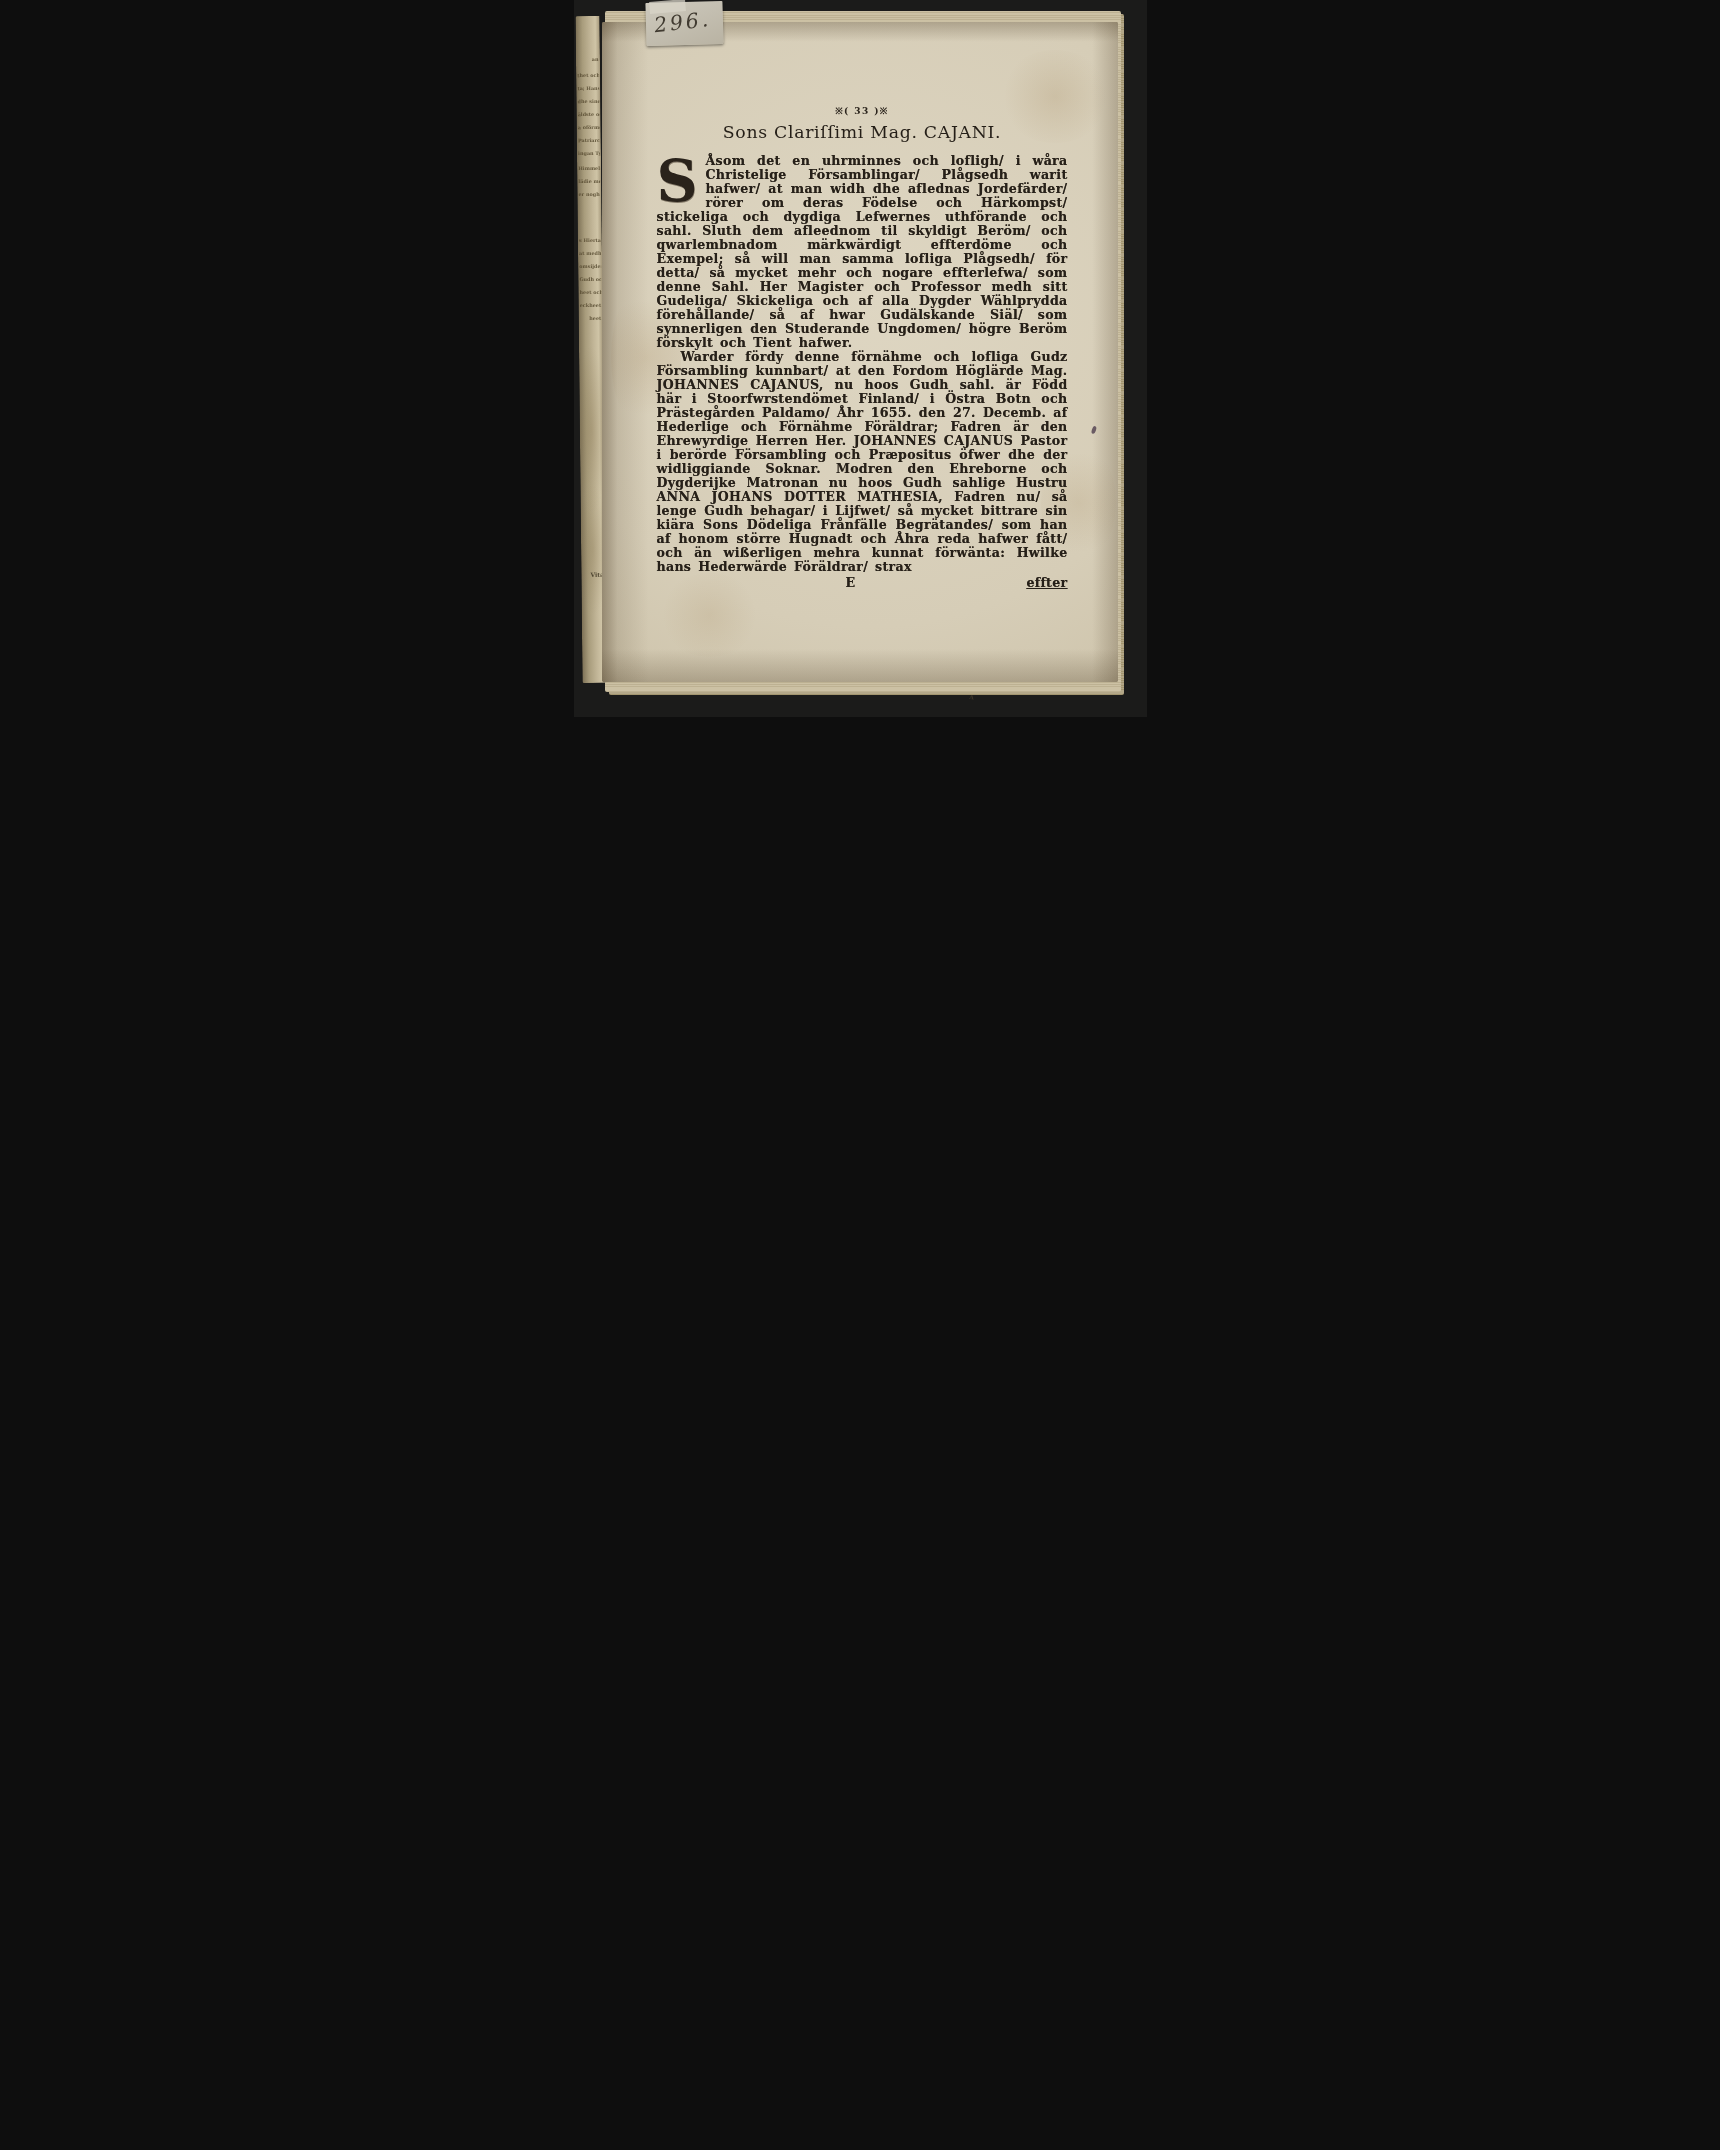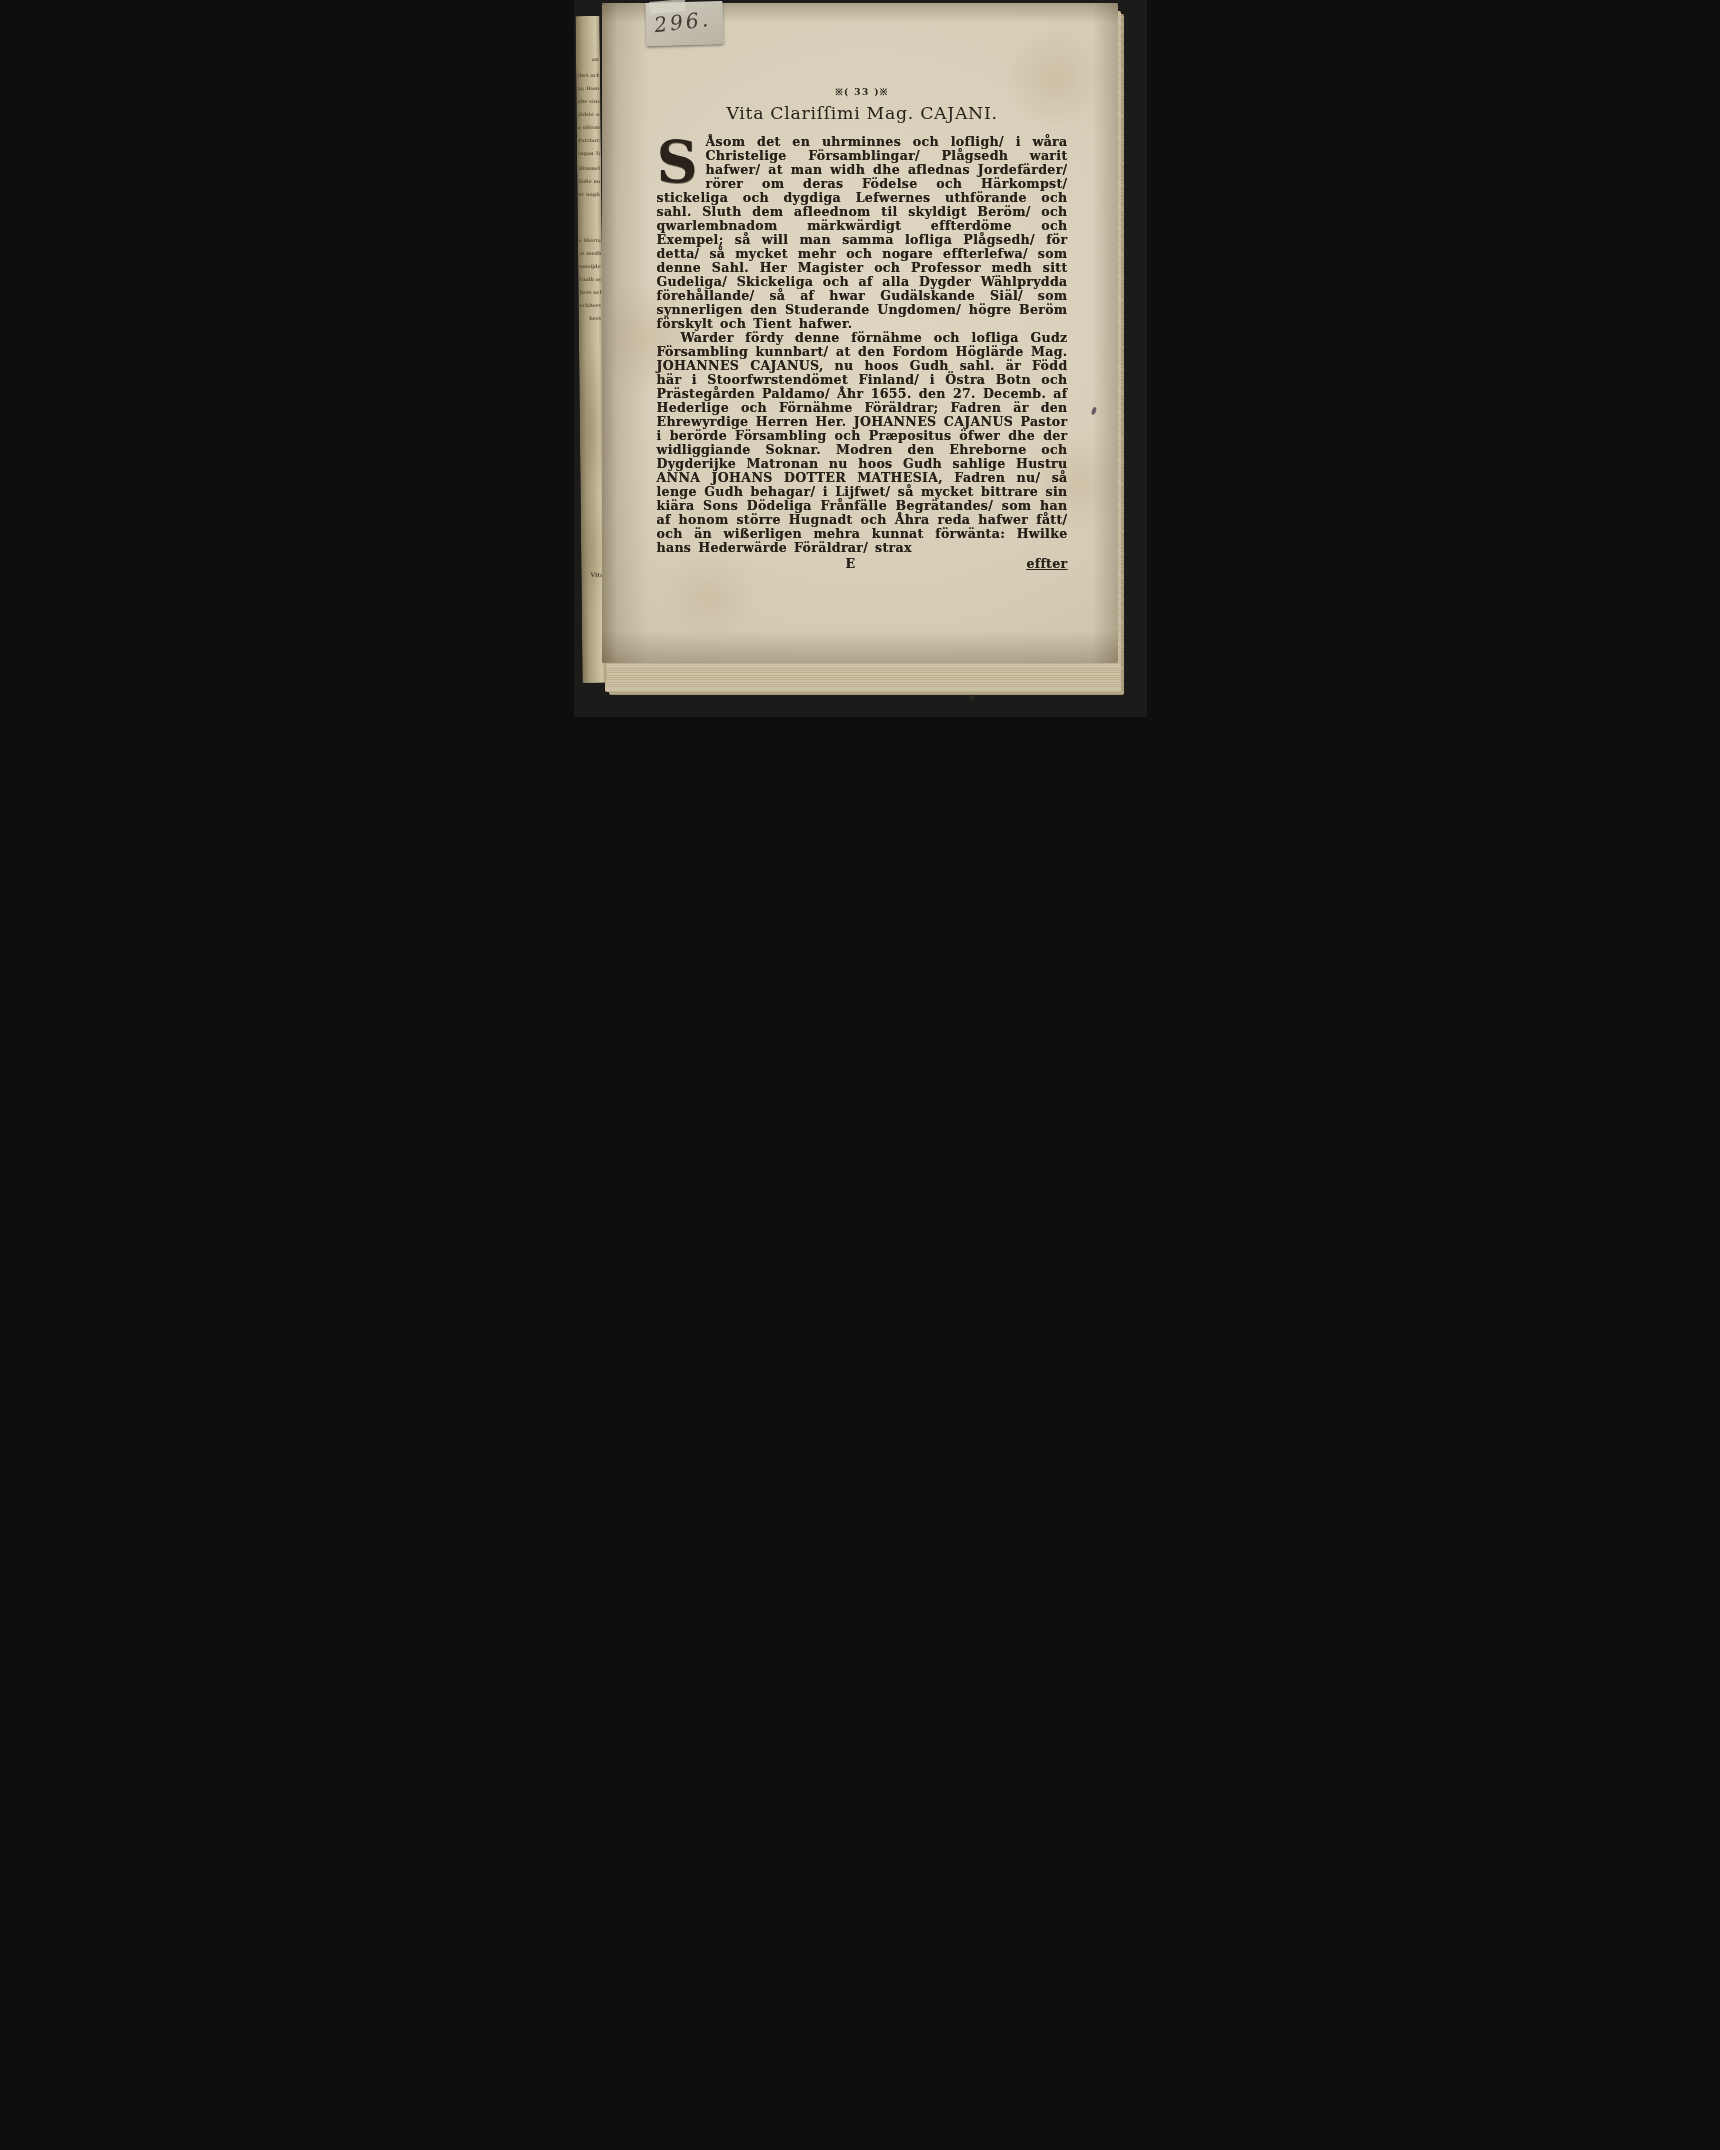--- a/index.html
+++ b/index.html
@@ -18,21 +18,21 @@
     background:
       radial-gradient(ellipse 90% 18% at 50% 62%, rgba(120,100,60,.25), transparent 70%),
       radial-gradient(ellipse 90% 14% at 50% 80%, rgba(120,100,60,.22), transparent 70%),
       linear-gradient(90deg,#7d7156 0%,#a89c7c 28%,#c2b698 62%,#cfc4a6 82%,#a4977a 100%);}
   .frag{position:absolute;right:1.4px;width:21.5px;color:#55492f;font-weight:700;
     font-size:4.9px;line-height:5.1px;text-align:right;white-space:nowrap;overflow:hidden;
     opacity:.85;}
   .frag.vita{font-size:6px;color:#3f3624;}
 
   
-  .main-page{position:absolute;left:28px;top:3px;width:516px;height:660px;border-radius:1.4px;
+  .main-page{position:absolute;left:28px;top:22px;width:516px;height:660px;border-radius:1.4px;
     background:
       linear-gradient(90deg, rgba(66,50,26,.42) 0%, rgba(66,50,26,.14) 3%, rgba(0,0,0,0) 9%),
       linear-gradient(270deg, rgba(66,50,26,.25) 0%, rgba(0,0,0,0) 5%),
       linear-gradient(180deg, rgba(66,50,26,.28) 0%, rgba(0,0,0,0) 3%),
       linear-gradient(0deg, rgba(66,50,26,.26) 0%, rgba(0,0,0,0) 5%),
       radial-gradient(ellipse 120% 90% at 52% 42%, #ded6c2 0%, #d6cdb7 55%, #c6bba0 100%);}
   .stain{position:absolute;pointer-events:none;border-radius:50%;}
   .stain.s1{left:397px;top:28px;width:112px;height:93px;
     background:radial-gradient(circle,rgba(146,112,62,.16),transparent 70%);}
   .stain.s2{left:9.3px;top:261px;width:70px;height:149px;
@@ -111,21 +111,21 @@
     <div class="ink-smudge"></div>
 
     <div class="content">
 
       <div class="ornament-row">
         <span>※(</span>
         <span>33</span>
         <span>)※</span>
       </div>
 
-      <h1 class="page-title">Vita Clariſſimi Mag. CAJANI.</h1>
+      <h1 class="page-title">Sons Clariſſimi Mag. CAJANI.</h1>
 
       <div class="bodytext">
         <p class="para p1">
           <span class="dropcap">S</span>
           <span>Åsom det en uhrminnes och lofligh/ i wåra Christelige Församblingar/ Plågsedh warit hafwer/ at man widh dhe aflednas Jordefärder/ rörer om deras Födelse och Härkompst/ stickeliga och dygdiga Lefwernes uthförande och sahl. Sluth dem afleednom til skyldigt Beröm/ och qwarlembnadom märkwärdigt effterdöme och Exempel; så will man samma lofliga Plågsedh/ för detta/ så mycket mehr och nogare effterlefwa/ som denne Sahl. Her Magister och Professor medh sitt Gudeliga/ Skickeliga och af alla Dygder Wählprydda förehållande/ så af hwar Gudälskande Siäl/ som synnerligen den Studerande Ungdomen/ högre Beröm förskylt och Tient hafwer.</span>
         </p>
         <p class="para p2">Warder fördy denne förnähme och lofliga Gudz Försambling kunnbart/ at den Fordom Höglärde Mag. JOHANNES CAJANUS, nu hoos Gudh sahl. är Född här i Stoorfwrstendömet Finland/ i Östra Botn och Prästegården Paldamo/ Åhr 1655. den 27. Decemb. af Hederlige och Förnähme Föräldrar; Fadren är den Ehrewyrdige Herren Her. JOHANNES CAJANUS Pastor i berörde Försambling och Præpositus öfwer dhe der widliggiande Soknar. Modren den Ehreborne och Dygderijke Matronan nu hoos Gudh sahlige Hustru ANNA JOHANS DOTTER MATHESIA, Fadren nu/ så lenge Gudh behagar/ i Lijfwet/ så mycket bittrare sin kiära Sons Dödeliga Frånfälle Begrätandes/ som han af honom större Hugnadt och Åhra reda hafwer fått/ och än wißerligen mehra kunnat förwänta: Hwilke hans Hederwärde Föräldrar/ strax</p>
 
         <div class="sigline">
           <span class="sig">E</span>

